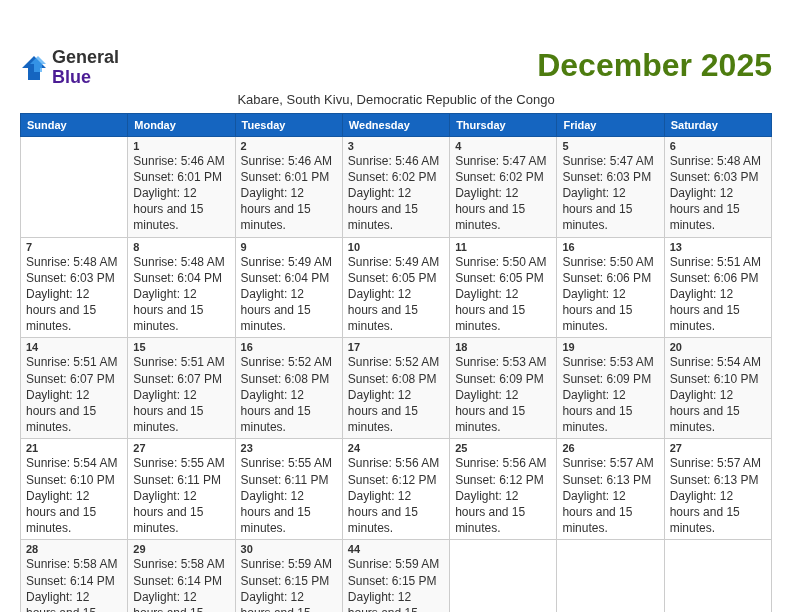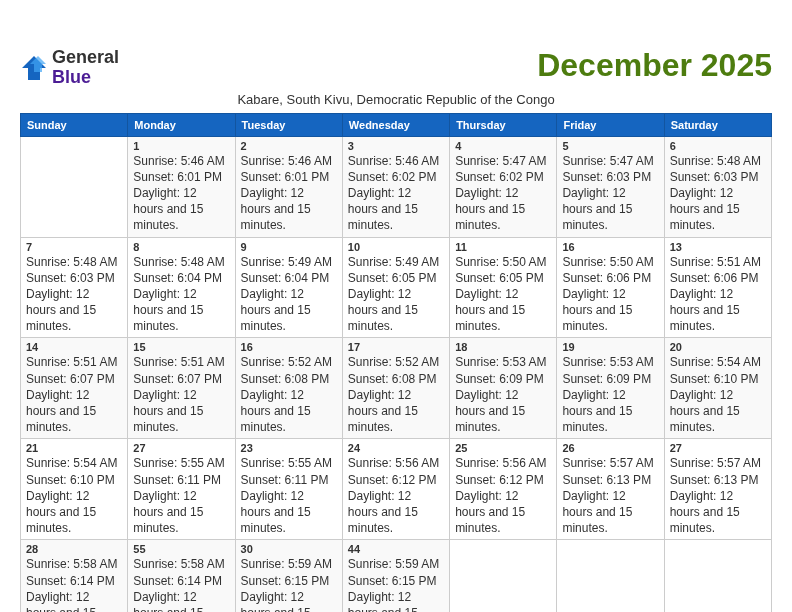--- a/index.html
+++ b/index.html
@@ -248,21 +248,21 @@
         <span class="day-num">27</span>
         <span class="day-info">Sunrise: 5:57 AM<br>Sunset: 6:13 PM<br>Daylight: 12 hours and 15 minutes.</span>
       </td>
         </tr>
         <tr>
           <td>
         <span class="day-num">28</span>
         <span class="day-info">Sunrise: 5:58 AM<br>Sunset: 6:14 PM<br>Daylight: 12 hours and 15 minutes.</span>
       </td>
           <td>
-        <span class="day-num">55</span>
+        <span class="day-num">29</span>
         <span class="day-info">Sunrise: 5:58 AM<br>Sunset: 6:14 PM<br>Daylight: 12 hours and 15 minutes.</span>
       </td>
           <td>
         <span class="day-num">30</span>
         <span class="day-info">Sunrise: 5:59 AM<br>Sunset: 6:15 PM<br>Daylight: 12 hours and 15 minutes.</span>
       </td>
           <td>
         <span class="day-num">44</span>
         <span class="day-info">Sunrise: 5:59 AM<br>Sunset: 6:15 PM<br>Daylight: 12 hours and 15 minutes.</span>
       </td>

